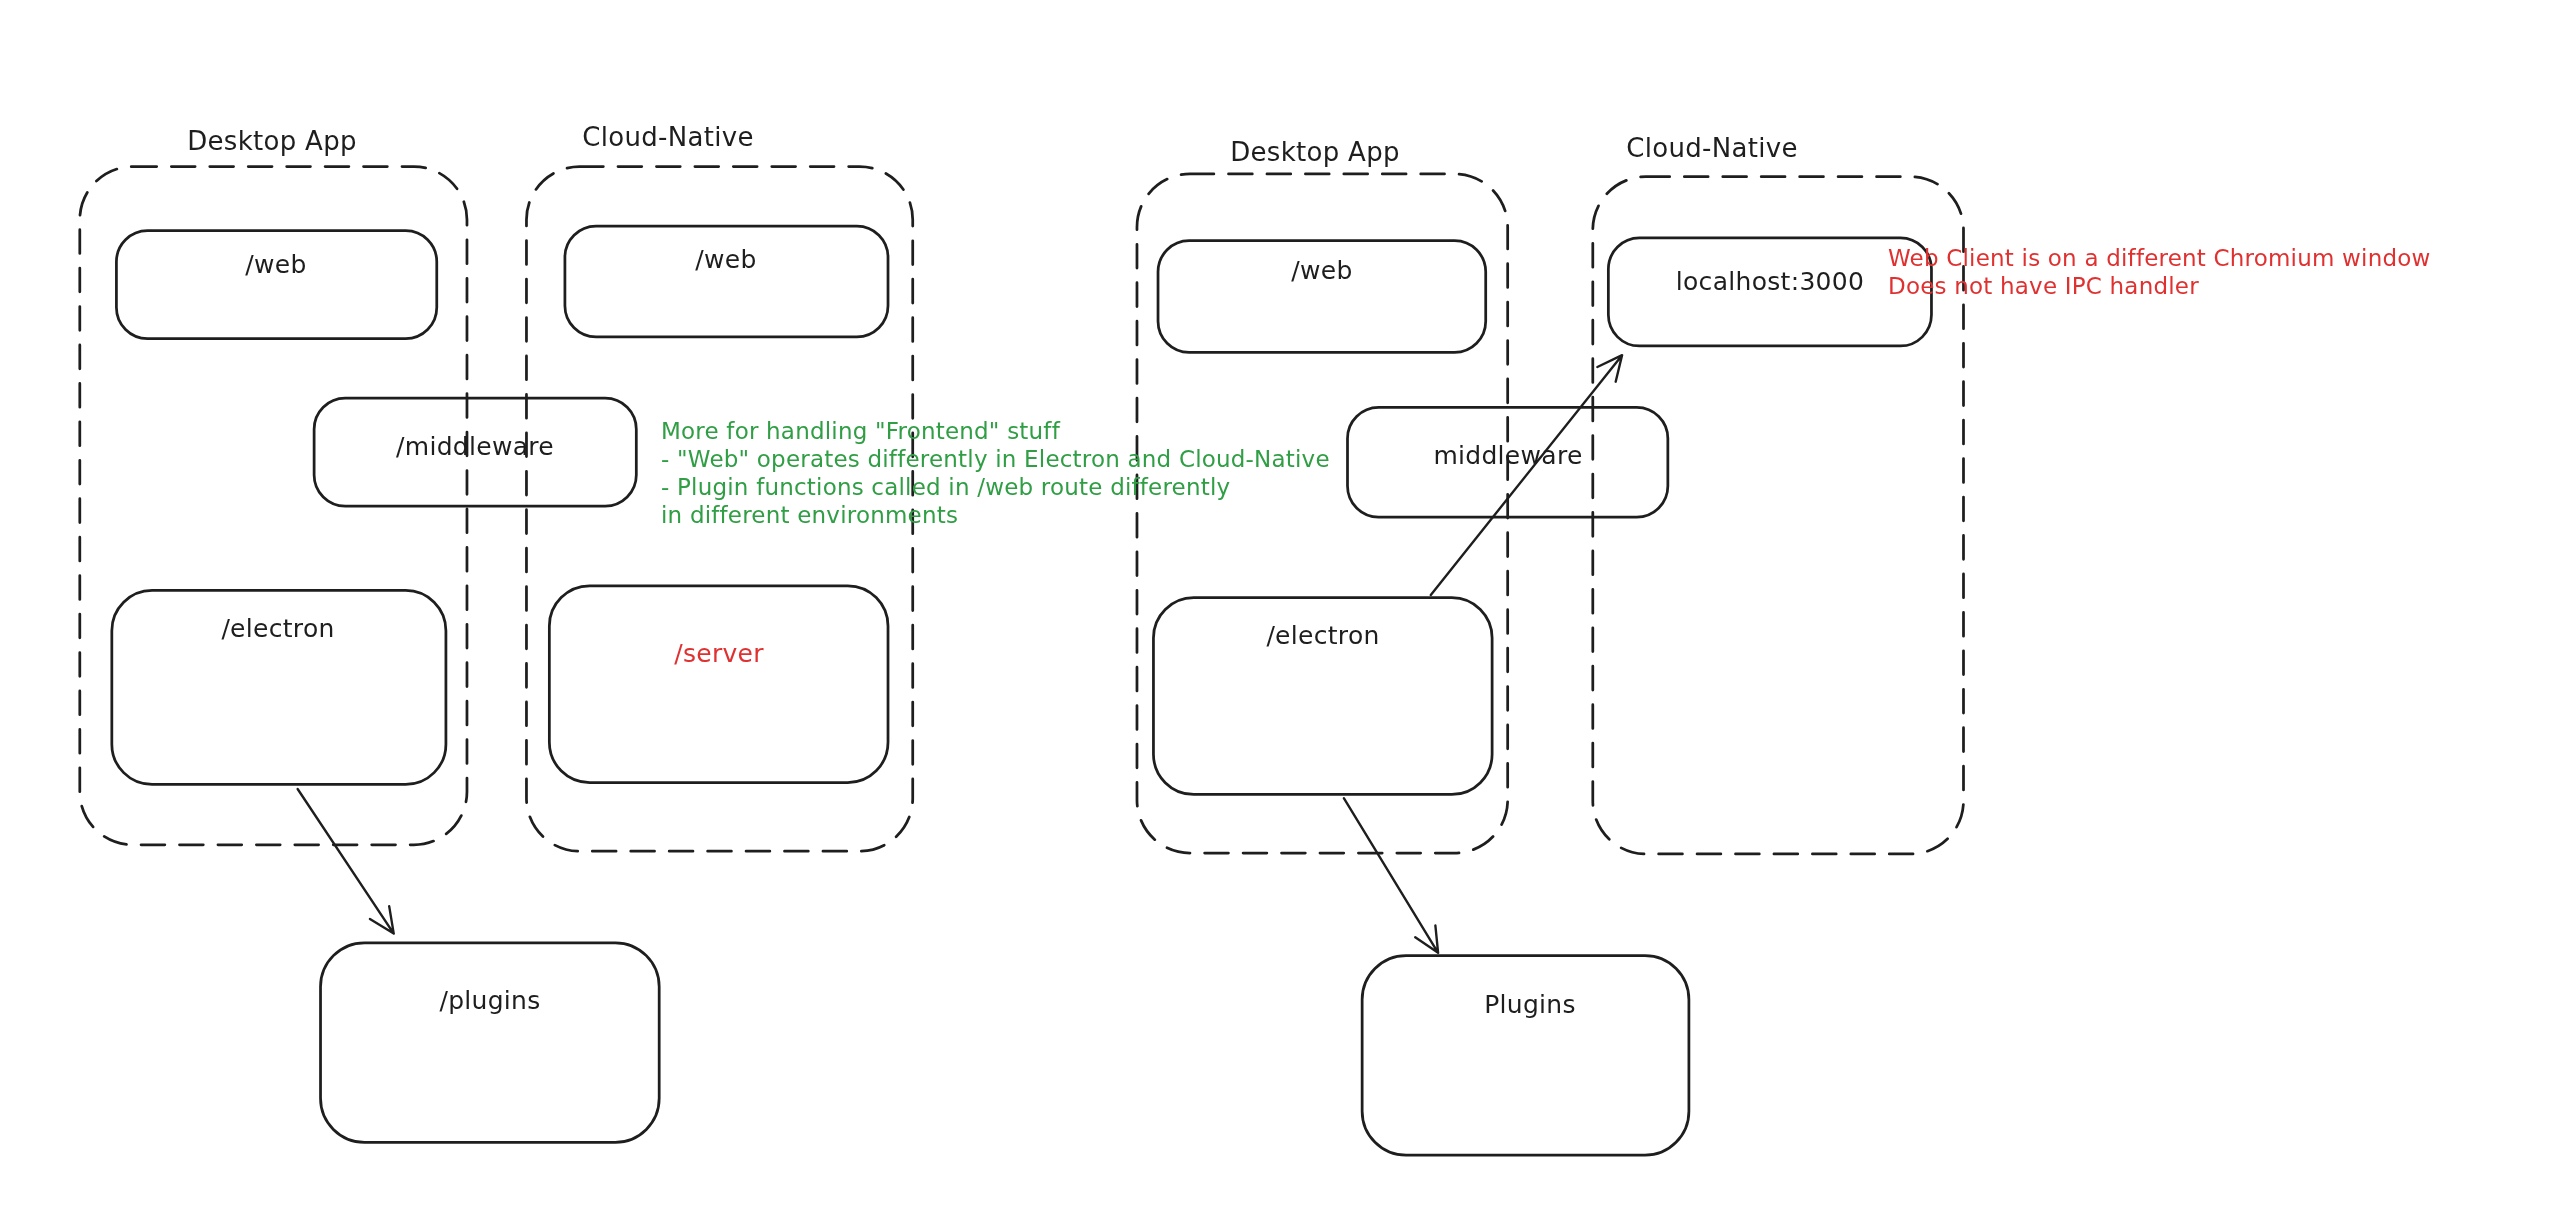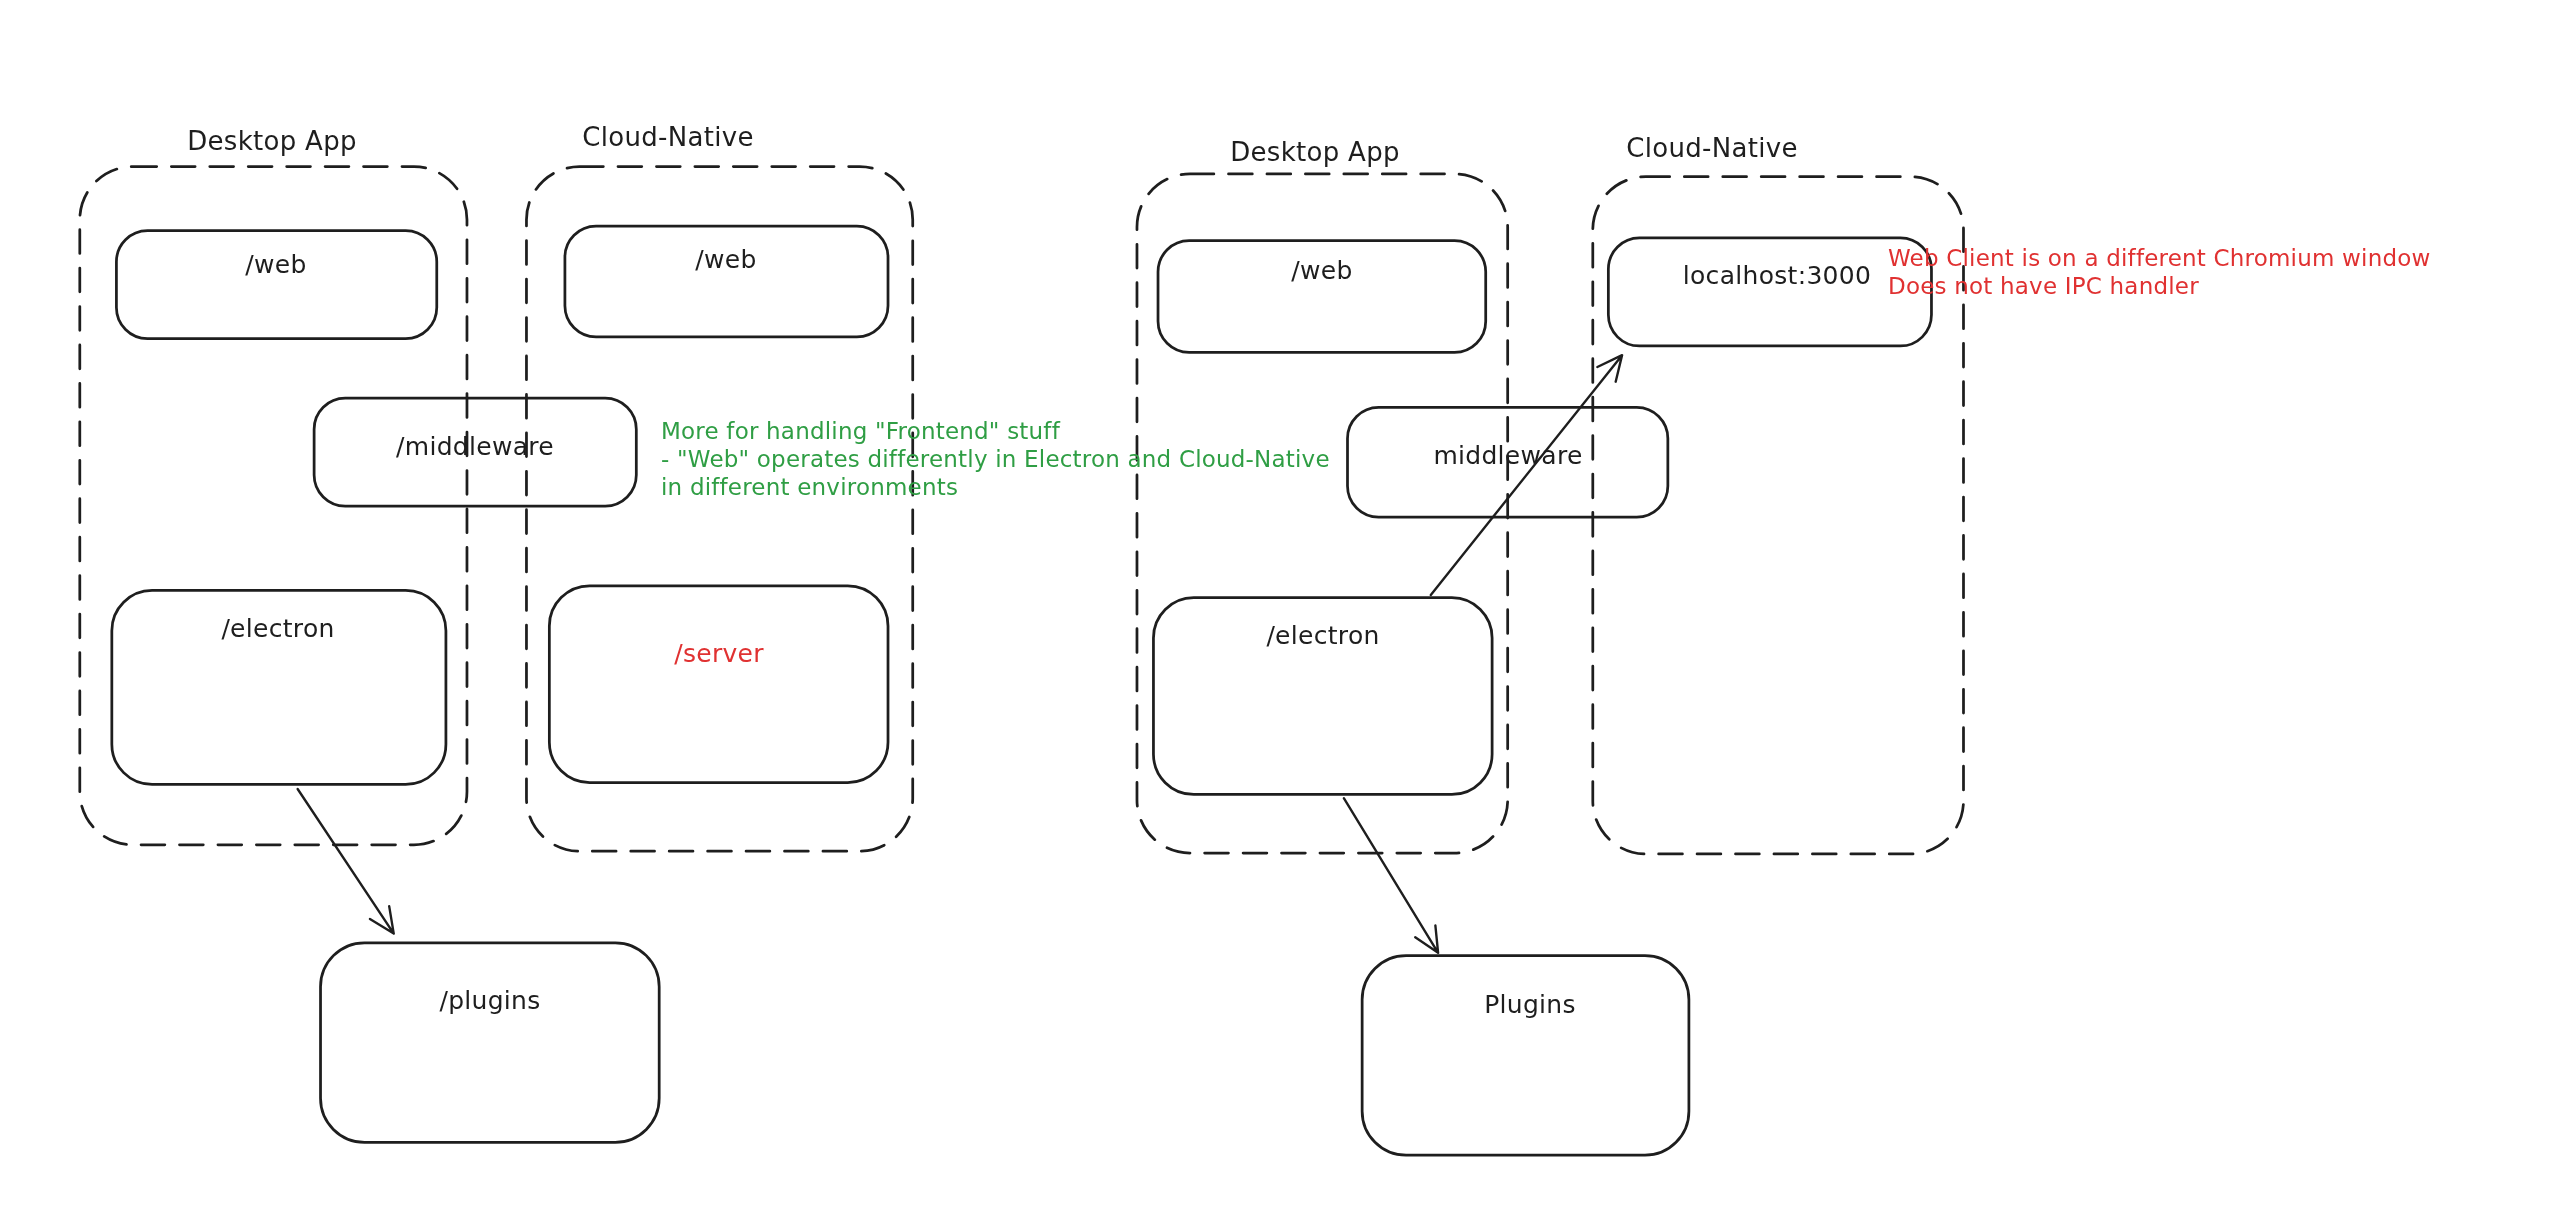--- a/index.html
+++ b/index.html
@@ -72,28 +72,29 @@
   <div class="lbl" style="left:726px;top:245px;">/web</div>
   <div class="lbl" style="left:475px;top:432px;">/middleware</div>
   <div class="lbl" style="left:278px;top:614px;">/electron</div>
   <div class="lbl red-text" style="left:719px;top:607px;margin-top:32px;">/server</div>
   <div class="lbl" style="left:490px;top:986px;">/plugins</div>
 
   
   <div class="lbl" style="left:1322px;top:256px;">/web</div>
   <div class="lbl" style="left:1508px;top:441px;">middleware</div>
   <div class="lbl" style="left:1323px;top:621px;">/electron</div>
-  <div class="lbl" style="left:1770px;top:261px;margin-left:7px;">localhost:3000</div>
+  <div class="lbl" style="left:1770px;top:267px;">localhost:3000</div>
   
   <div class="lbl" style="left:1530px;top:990px;">Plugins</div>
 
   
   <div class="note green-note" style="left:661px;top:417px;">
     <div>More for handling "Frontend" stuff</div>
     <div>- "Web" operates differently in Electron and Cloud-Native</div>
+    <div>- Plugin functions called in /web route differently</div>
     <div>in different environments</div>
   </div>
 
   
   <div class="note red-note" style="left:1888px;top:244px;">
     <div>Web Client is on a different Chromium window</div>
     <div>Does not have IPC handler</div>
   </div>
 
 </div>

